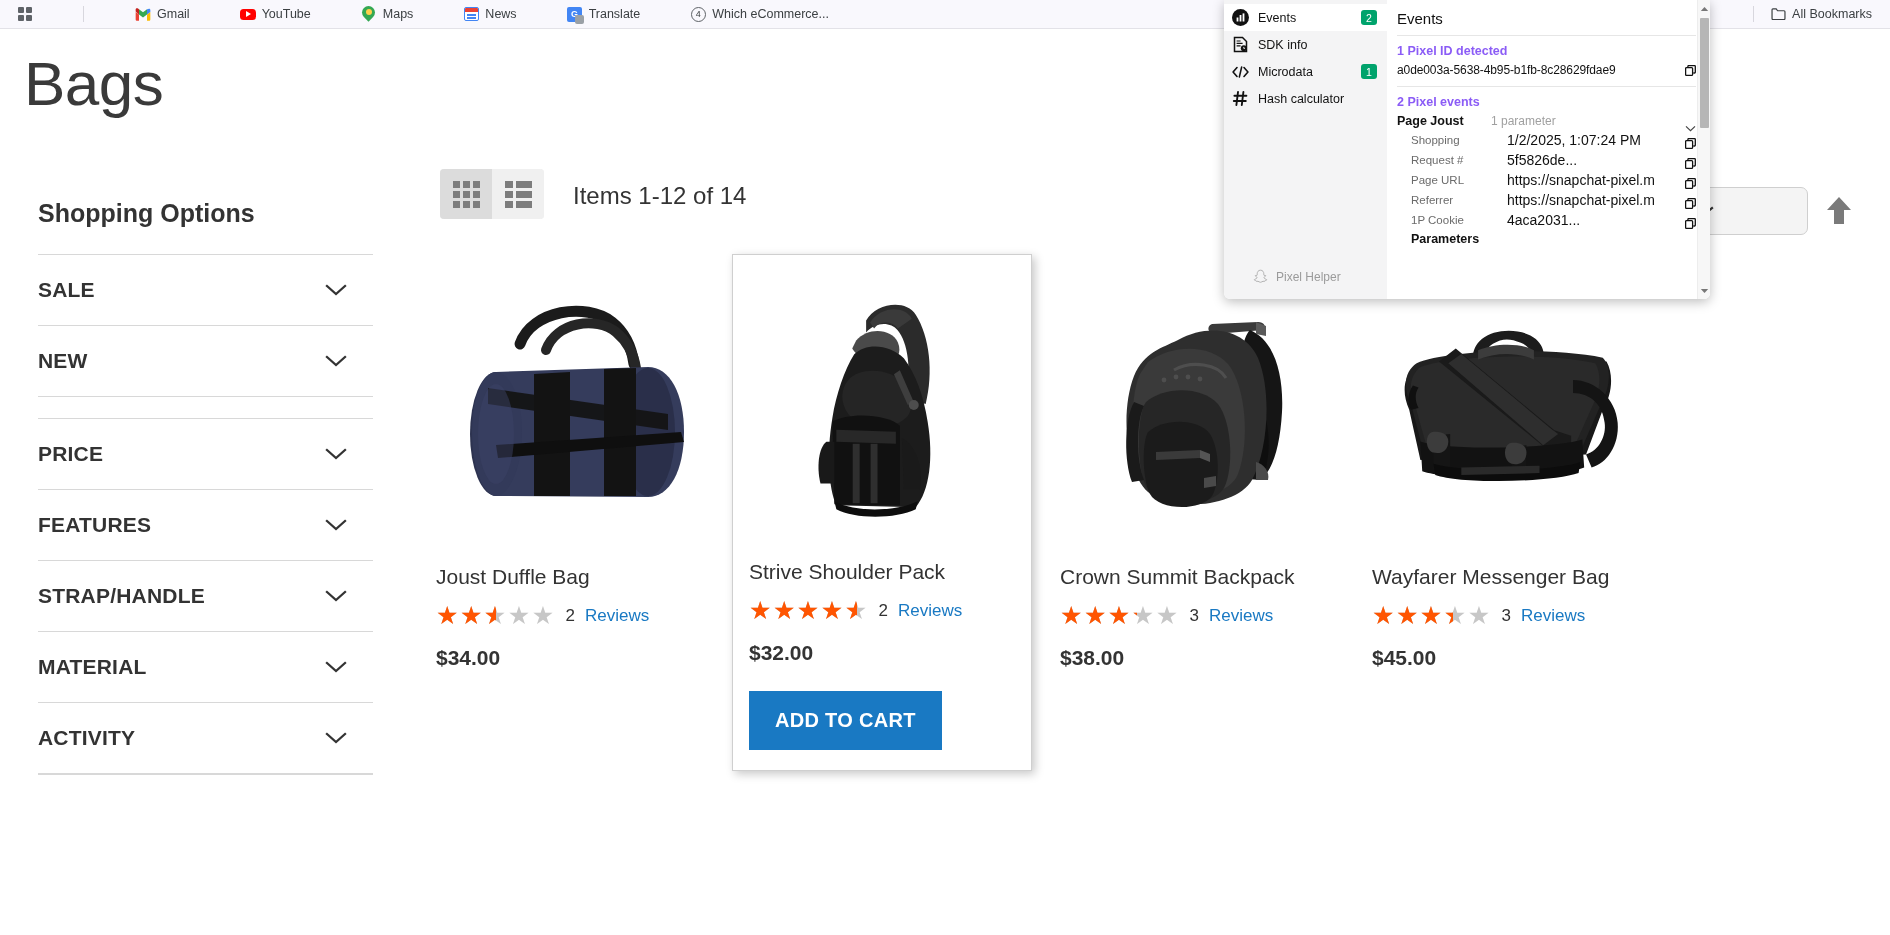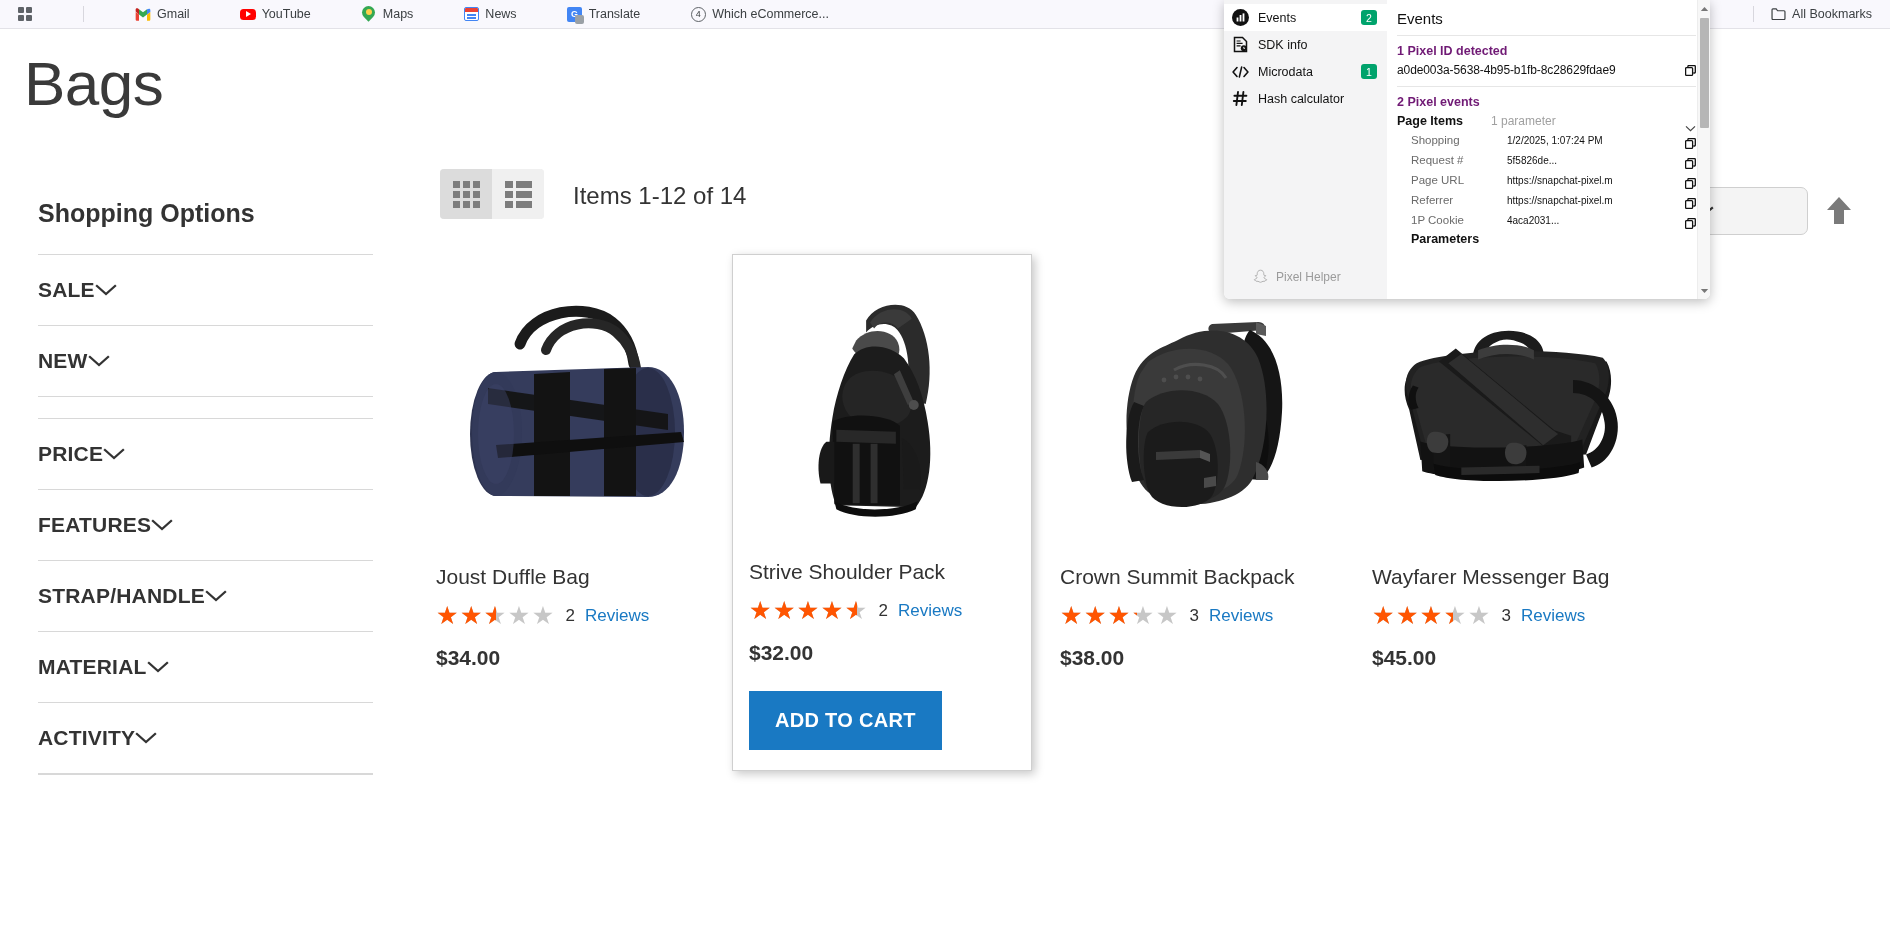--- a/index.html
+++ b/index.html
@@ -91,21 +91,21 @@
 
   
   .sidebar { position: absolute; left: 38px; top: 170px; width: 335px; }
   .sidebar-heading {
     font-size: 25px; font-weight: bold; color: #333;
     margin-bottom: 26px;
   }
   .filter-item {
     border-top: 1px solid #d8d8d8;
     height: 71px;
-    display: flex; align-items: center; 
+    display: flex; align-items: center; justify-content: space-between;
     cursor: pointer;
     padding-right: 26px;
   }
   .filter-label {
     font-size: 21px; font-weight: bold; color: #333;
     letter-spacing: 0.2px;
   }
   .chev {
     width: 22px; height: 12px; flex: none;
   }
@@ -242,40 +242,40 @@
     display: flex; align-items: center; gap: 7px;
     padding-left: 28px;
     font-size: 12px; color: #9b9b9b;
   }
   .ph-ghost { width: 17px; height: 17px; }
 
   .ph-main { flex: 1; position: relative; overflow: hidden; background: #fff; }
   .ph-main-inner { padding: 10px 14px 0 10px; }
   .ph-title { font-size: 15px; color: #111; font-weight: 400; padding-bottom: 8px; }
   .ph-hr { border-top: 1px solid #e6e6e6; margin: 0 0 8px 0; }
-  .ph-sec-title { font-size: 12.5px; font-weight: bold; color: #701a75; margin-bottom: 5px; }
+  .ph-sec-title { font-size: 12.5px; font-weight: bold; color: #8b5cf6; margin-bottom: 5px; }
   .ph-id-row {
     display: flex; align-items: center; justify-content: space-between;
     font-size: 12px; color: #111; letter-spacing: -0.1px;
     margin-bottom: 9px;
   }
   .copy-ico { width: 11px; height: 11px; flex:none; cursor: pointer; margin-left: 6px; }
   .ph-event-row {
     display: flex; align-items: center;
     margin-bottom: 2px; cursor: pointer;
   }
   .ph-event-name { font-size: 12.5px; font-weight: bold; color: #111; width: 94px; }
   .ph-event-param { font-size: 12px; color: #a0a0a0; flex: 1; }
   .ph-chev { width: 11px; height: 7px; }
   .ph-param-row {
     display: flex; align-items: center;
     height: 20px; padding-left: 14px;
   }
   .ph-pk { font-size: 11.5px; color: #6b6b6b; width: 96px; flex:none; }
-  .ph-pv { font-size: 10px; color: #111; flex: 1; overflow: hidden; white-space: nowrap; }
+  .ph-pv { font-size: 14px; color: #111; flex: 1; overflow: hidden; white-space: nowrap; }
   .ph-params-label { font-size: 12.5px; font-weight: bold; color: #111; padding-left: 14px; margin-top: 2px; }
 
   .ph-scroll {
     position: absolute; right: 0; top: 0; width: 13px; height: 100%;
     background: #f7f7f7; border-left: 1px solid #ededed;
   }
   .ph-scroll .up, .ph-scroll .dn {
     position:absolute; left: 0; width: 13px; height: 13px;
     display:flex;align-items:center;justify-content:center;
   }
@@ -699,21 +699,21 @@
               <rect x="0.6" y="2.6" width="7" height="7.8" rx="1" fill="none" stroke="#111" stroke-width="1.3"></rect>
               <path d="M2.9 2.4V1.3a.7.7 0 0 1 .7-.7h6a.7.7 0 0 1 .7.7v6a.7.7 0 0 1-.7.7H8.3" fill="none" stroke="#111" stroke-width="1.3"></path>
             </svg>
         </span>
       </div>
       <div class="ph-hr"></div>
 
       <div class="ph-sec-title">2 Pixel events</div>
 
       <div class="ph-event-row">
-        <span class="ph-event-name">Page Items</span>
+        <span class="ph-event-name">Page Joust</span>
         <span class="ph-event-param">1 parameter</span>
         <span class="ph-chev">
           <svg width="11" height="7" viewBox="0 0 11 7">
               <path d="M1 1.4 L5.5 5.6 L10 1.4" fill="none" stroke="#444" stroke-width="1.2"></path>
             </svg>
         </span>
       </div>
 
       <div class="ph-param-row">
         <span class="ph-pk">Shopping</span>

